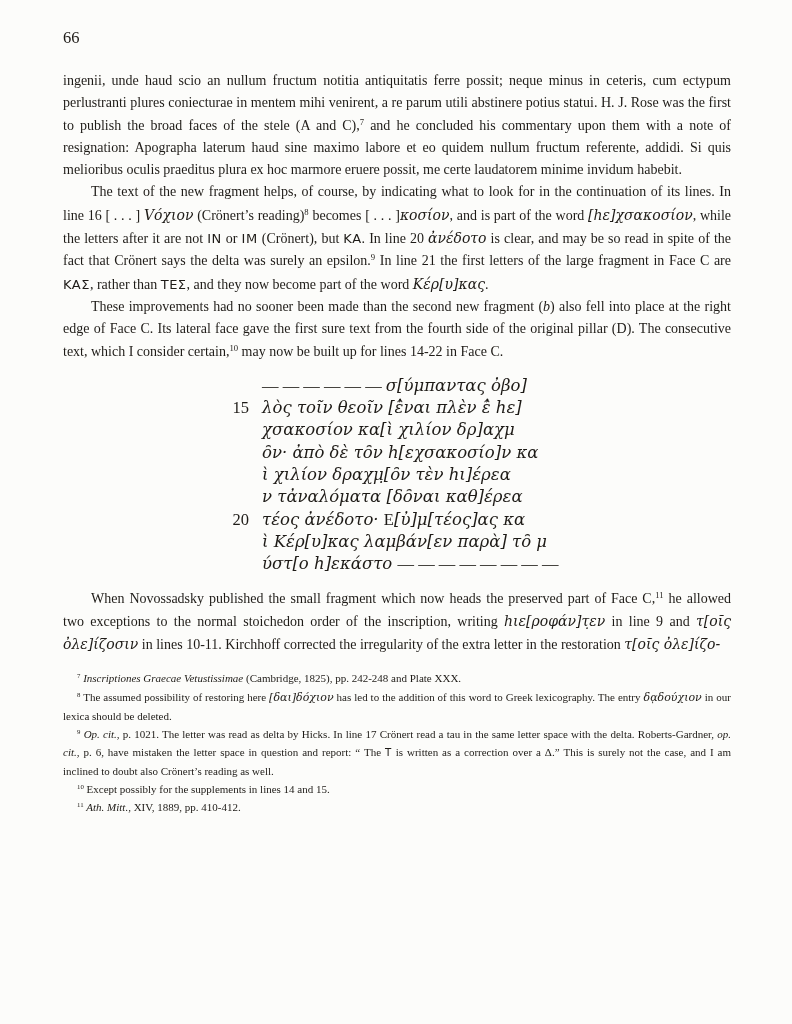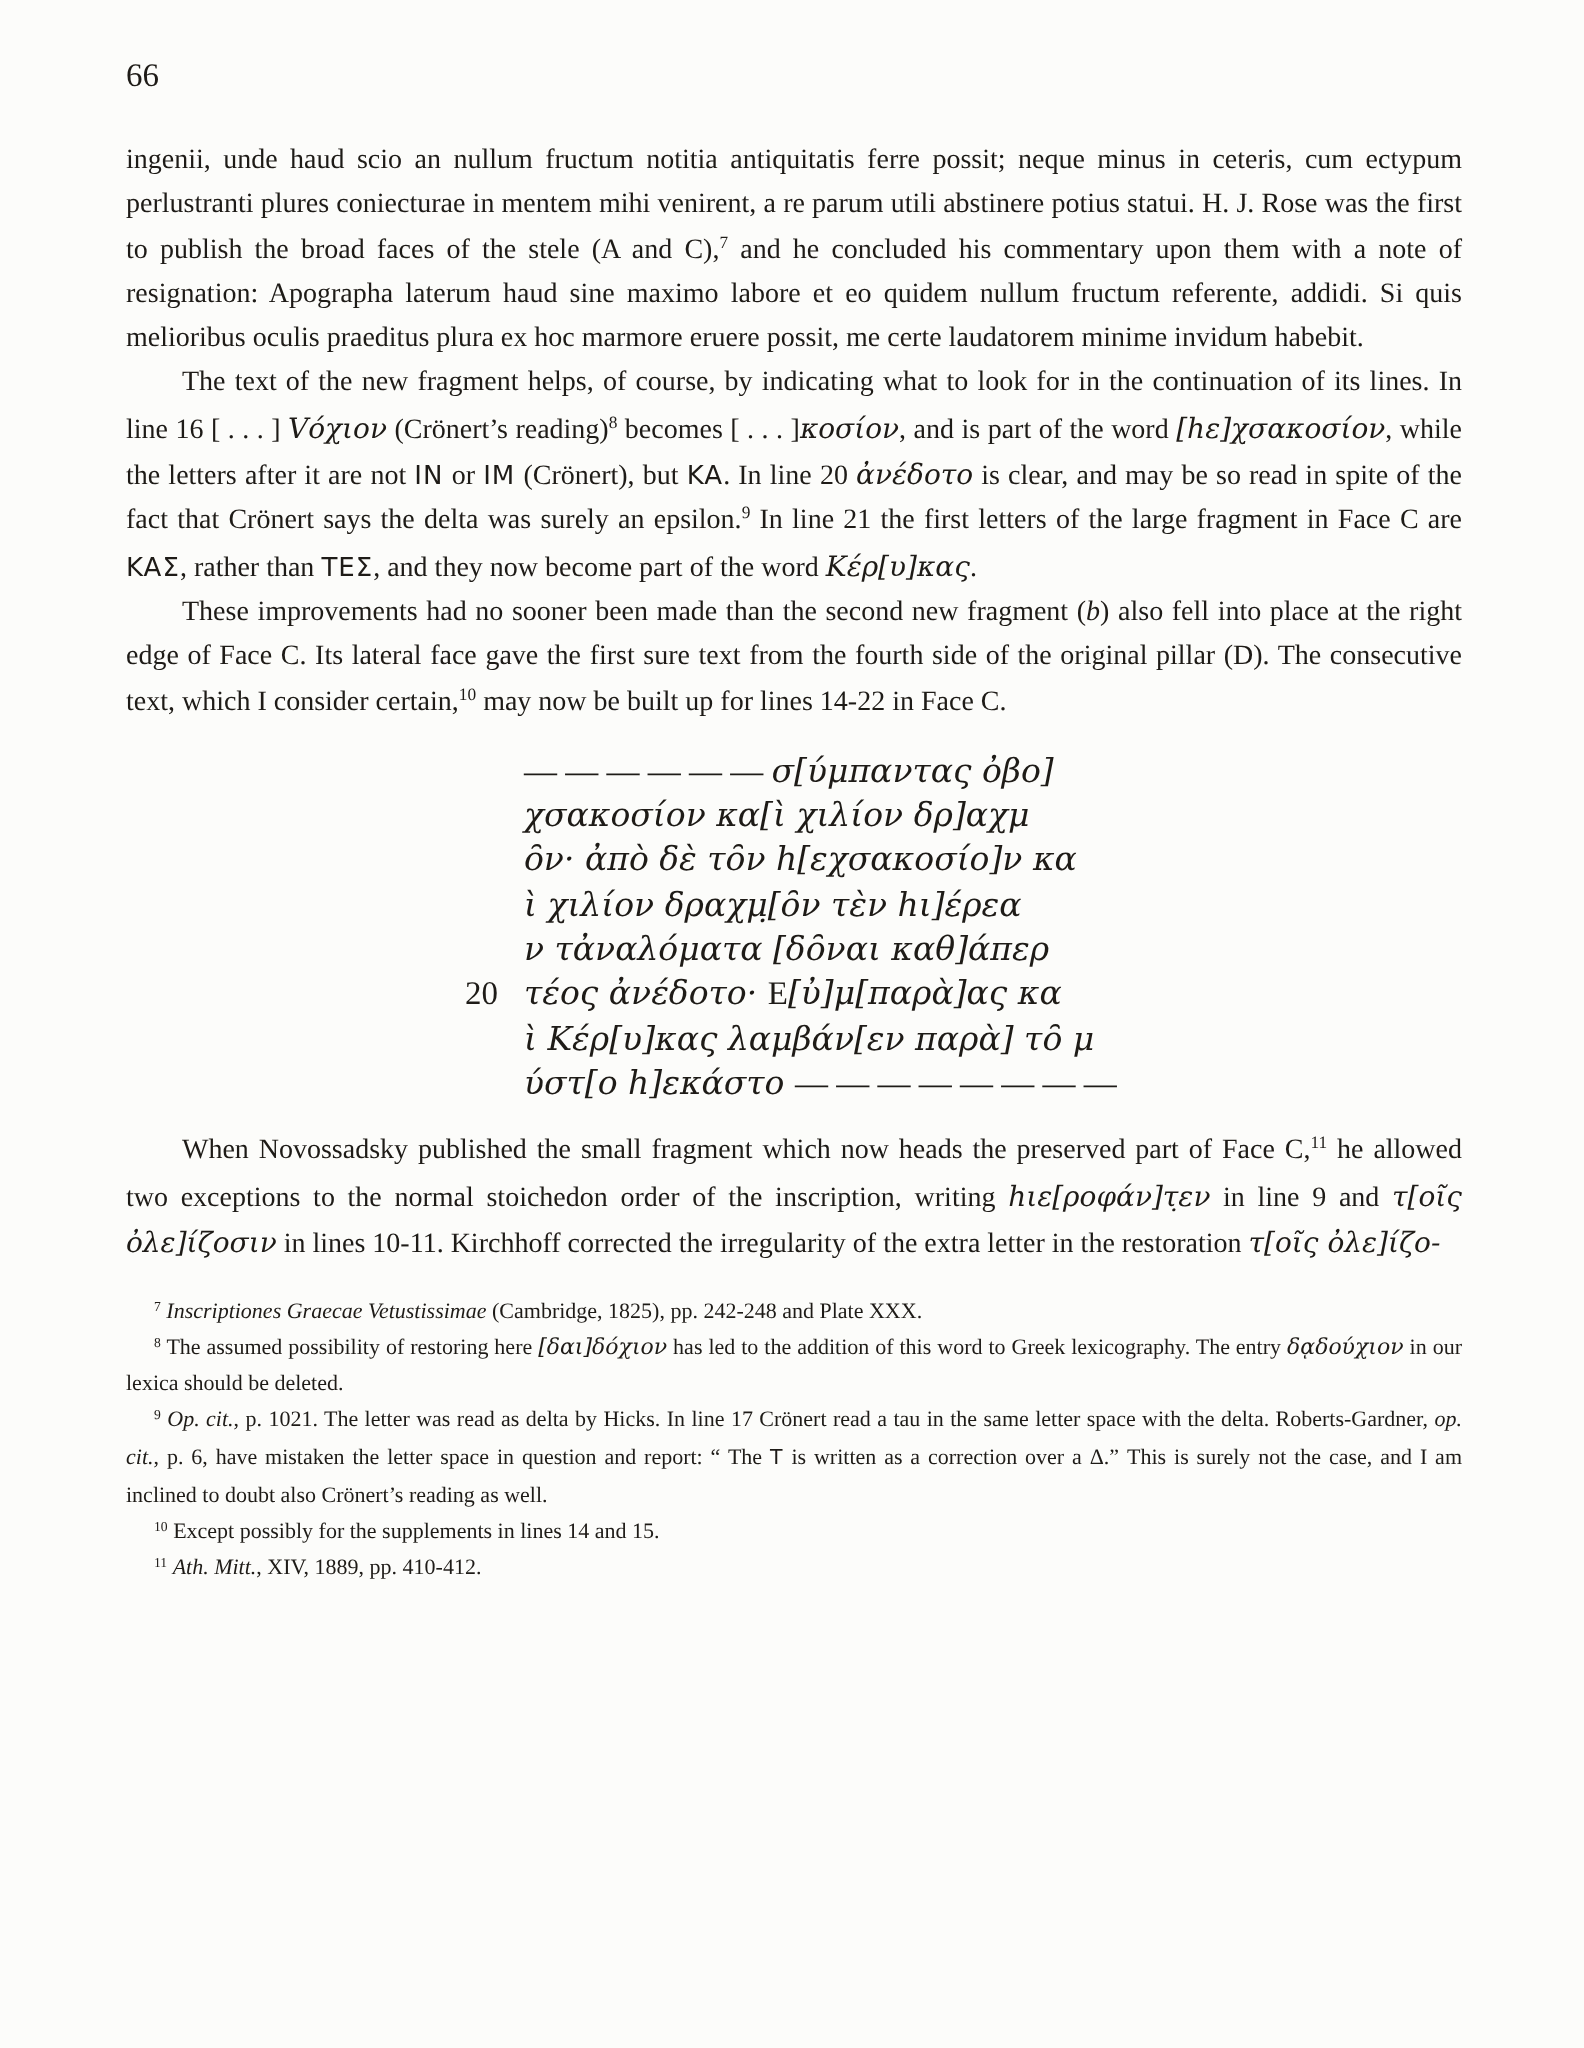--- a/index.html
+++ b/index.html
@@ -88,38 +88,42 @@
     <p class="para indent"><span class="seg-n">The text of the new fragment helps, of course, by indicating what to look for in the continuation of its lines.  In line 16 [ . . . ] </span><span class="seg-g">Vόχιον</span><span class="seg-n"> (Crönert’s reading)</span><span class="seg-sup">8</span><span class="seg-n"> becomes [ . . . ]</span><span class="seg-g">κοσίον</span><span class="seg-n">, and is part of the word </span><span class="seg-g">[hε]χσακοσίον</span><span class="seg-n">, while the letters after it are not </span><span class="seg-e">IN</span><span class="seg-n"> or </span><span class="seg-e">IM</span><span class="seg-n"> (Crönert), but </span><span class="seg-e">KA</span><span class="seg-n">.  In line 20 </span><span class="seg-g">ἀνέδοτο</span><span class="seg-n"> is clear, and may be so read in spite of the fact that Crönert says the delta was surely an epsilon.</span><span class="seg-sup">9</span><span class="seg-n">  In line 21 the first letters of the large fragment in Face C are </span><span class="seg-e">KAΣ</span><span class="seg-n">, rather than </span><span class="seg-e">ΤΕΣ</span><span class="seg-n">, and they now become part of the word </span><span class="seg-g">Κέρ[υ]κας</span><span class="seg-n">.</span></p>
 
     <p class="para indent"><span class="seg-n">These improvements had no sooner been made than the second new fragment (</span><span class="seg-i">b</span><span class="seg-n">) also fell into place at the right edge of Face C.  Its lateral face gave the first sure text from the fourth side of the original pillar (D).  The consecutive text, which I consider certain,</span><span class="seg-sup">10</span><span class="seg-n"> may now be built up for lines 14-22 in Face C.</span></p>
 
     <div class="greek-block">
         <div class="gline">
           <span class="gnum"></span>
           <span class="gtext"><span class="seg-n">— — — — — — </span><span class="seg-g">σ[ύμπαντας ὀβο]</span></span>
         </div>
         <div class="gline">
+          <span class="gnum">15</span>
+          <span class="gtext"><span class="seg-g">λὸς τοῖν θεοῖν [ἐ̑ναι πλὲν ἐ̑ hε]</span></span>
+        </div>
+        <div class="gline">
           <span class="gnum"></span>
           <span class="gtext"><span class="seg-g">χσακοσίον κα[ὶ χιλίον δρ]αχμ</span></span>
         </div>
         <div class="gline">
           <span class="gnum"></span>
           <span class="gtext"><span class="seg-g">ο̑ν· ἀπὸ δὲ το̑ν h[εχσακοσίο]ν κα</span></span>
         </div>
         <div class="gline">
           <span class="gnum"></span>
           <span class="gtext"><span class="seg-g">ὶ χιλίον δραχμ̣[ο̑ν τὲν hι]έρεα</span></span>
         </div>
         <div class="gline">
           <span class="gnum"></span>
-          <span class="gtext"><span class="seg-g">ν τἀναλόματα [δο̑ναι καθ]άπερ</span></span>
+          <span class="gtext"><span class="seg-g">ν τἀναλόματα [δο̑ναι καθ]έρεα</span></span>
         </div>
         <div class="gline">
           <span class="gnum">20</span>
-          <span class="gtext"><span class="seg-g">τέος ἀνέδοτο· </span><span class="seg-n">Ε</span><span class="seg-g">[ὐ]μ[παρὰ]ας κα</span></span>
+          <span class="gtext"><span class="seg-g">τέος ἀνέδοτο· </span><span class="seg-n">Ε</span><span class="seg-g">[ὐ]μ[τέος]ας κα</span></span>
         </div>
         <div class="gline">
           <span class="gnum"></span>
           <span class="gtext"><span class="seg-g">ὶ Κέρ[υ]κας λαμβάν[εν παρὰ] το̑ μ</span></span>
         </div>
         <div class="gline">
           <span class="gnum"></span>
           <span class="gtext"><span class="seg-g">ύστ[ο h]εκάστο </span><span class="seg-n">— — — — — — — —</span></span>
         </div>
       </div>

